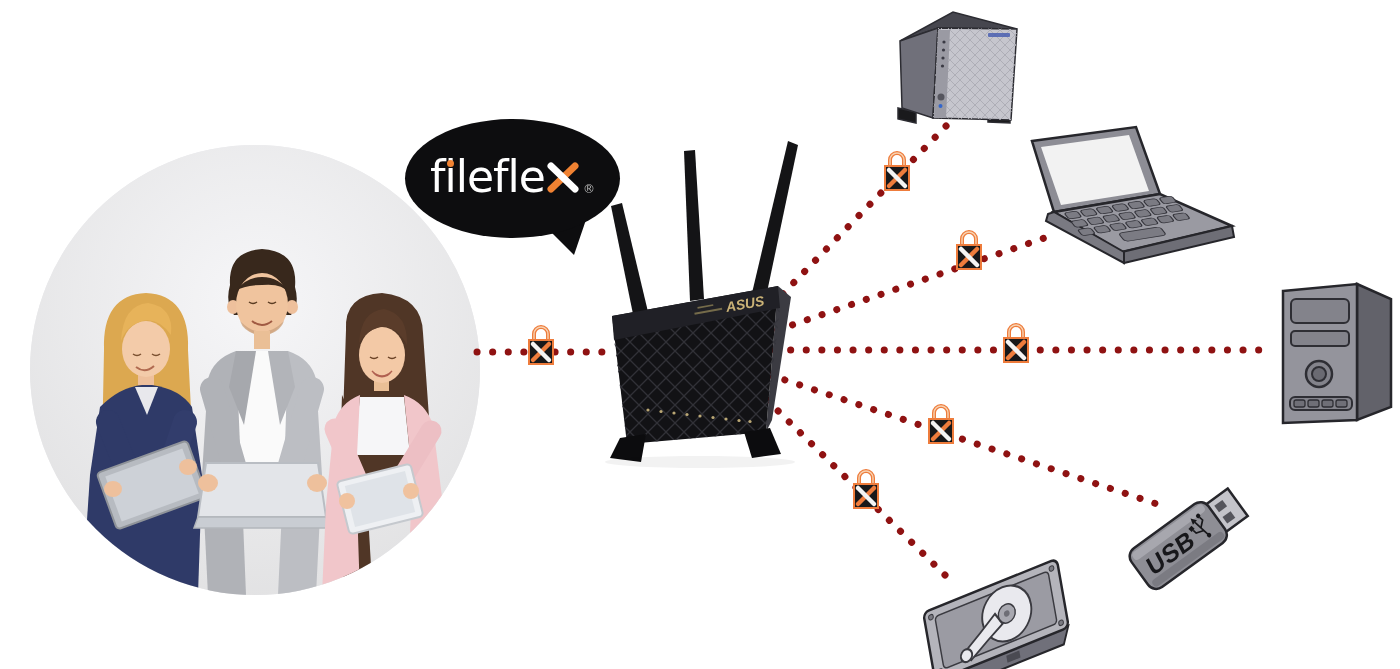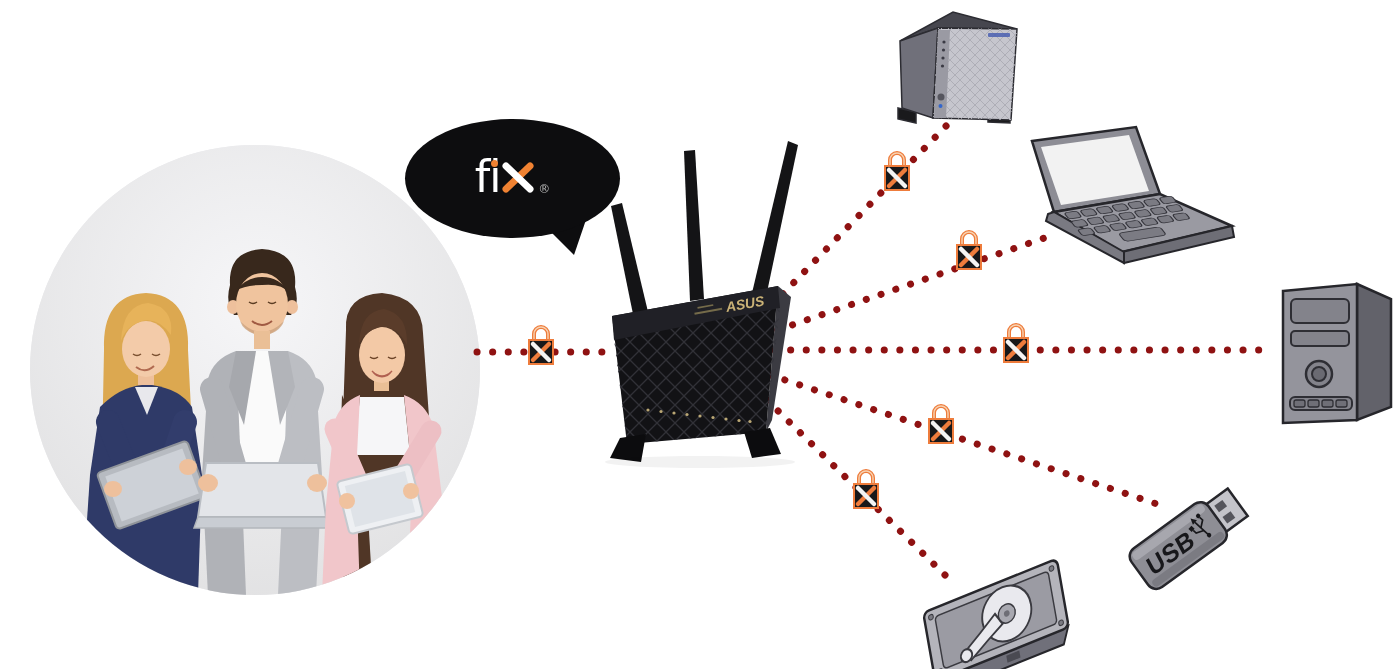--- a/index.html
+++ b/index.html
@@ -275,20 +275,21 @@
     <use href="#padlock" transform="translate(969,257)"></use>
     <use href="#padlock" transform="translate(1016,350)"></use>
     <use href="#padlock" transform="translate(941,431)"></use>
     <use href="#padlock" transform="translate(866,496)"></use>
   </svg>
 
   <div class="bubble">
     <div class="bubble-text">
       <span class="lw">f</span>
         <span class="lw li">i</span>
+        <span class="lw">lefle</span>
         <span class="lx">
           <svg width="32" height="34" viewBox="0 0 32 34">
           <line x1="4" y1="29" x2="28" y2="6" stroke="#f08232" stroke-width="7" stroke-linecap="round"></line>
           <line x1="4" y1="6" x2="28" y2="29" stroke="#ffffff" stroke-width="7" stroke-linecap="round"></line>
         </svg>
         </span>
         <span class="lreg">®</span>
     </div>
   </div>
 

